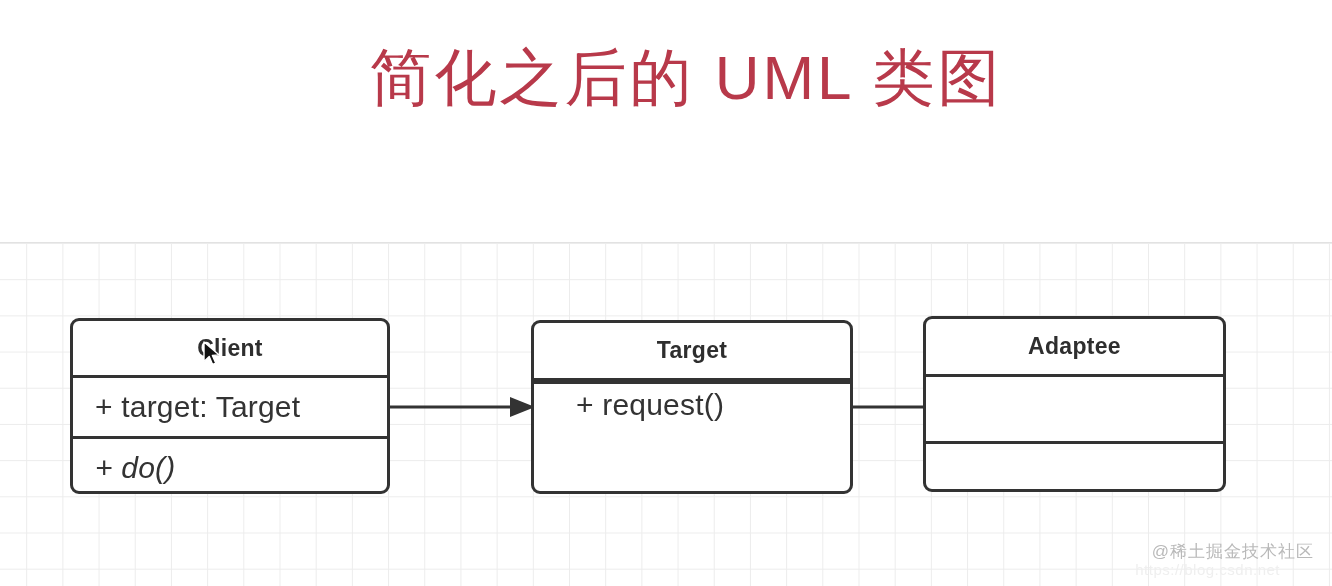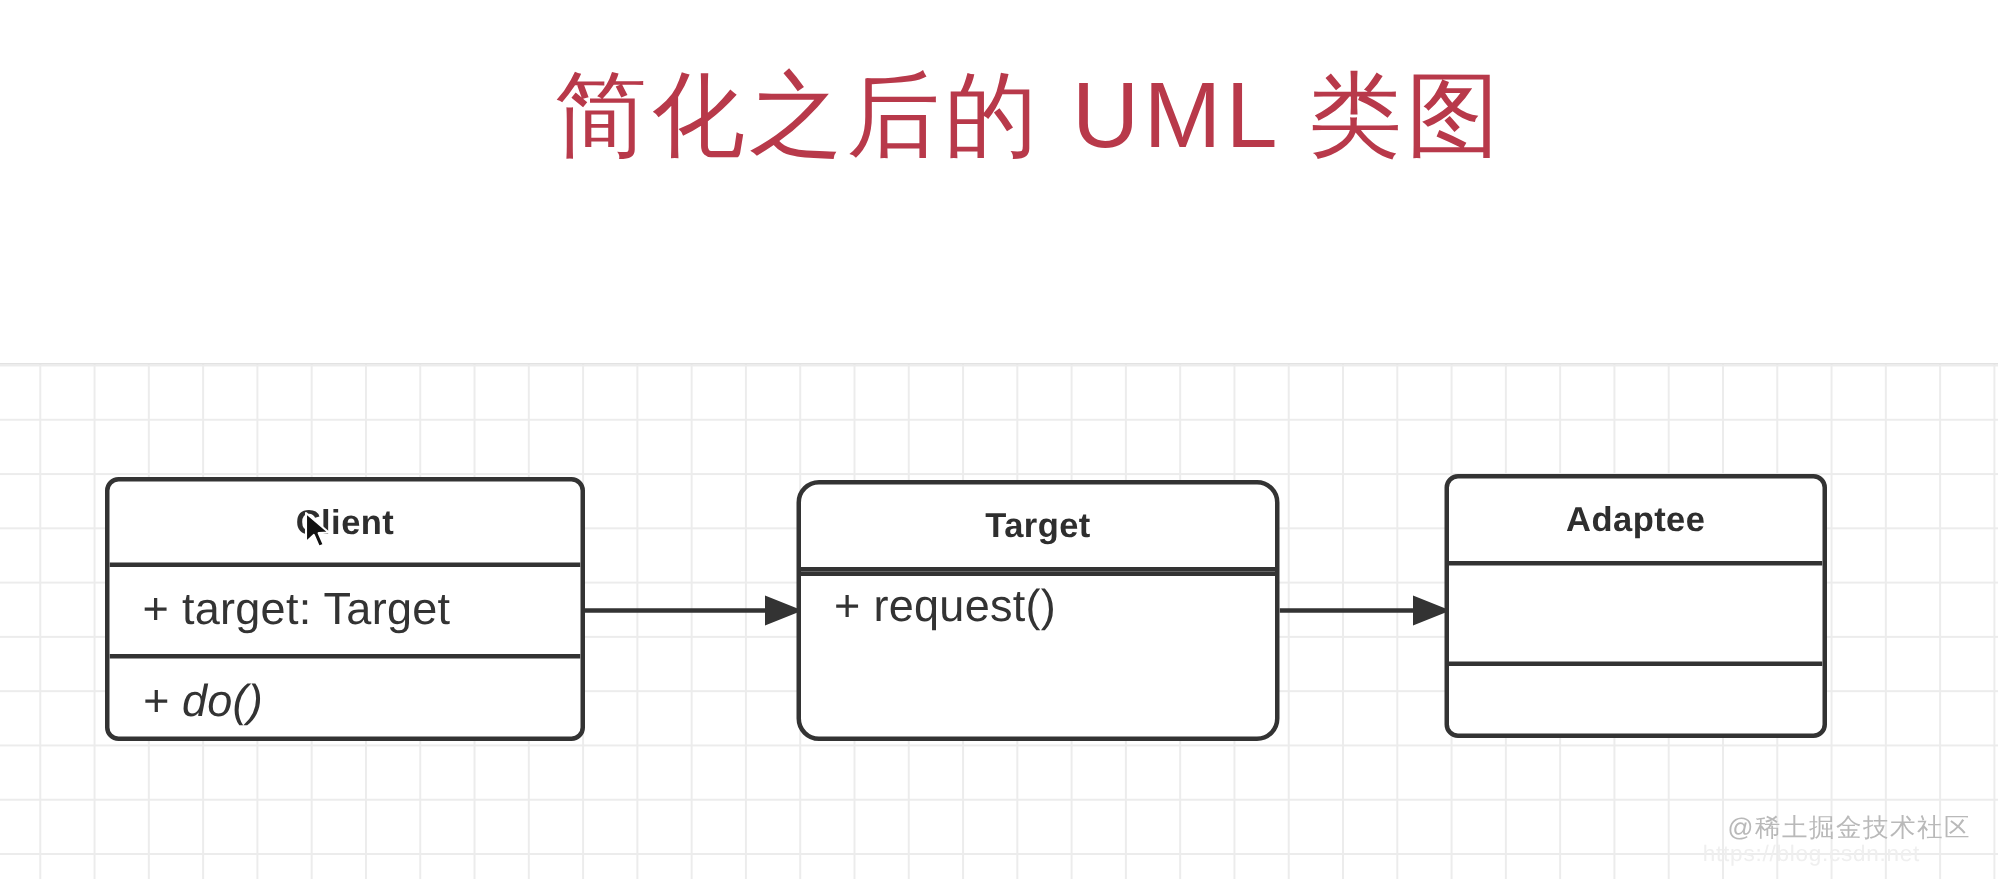--- a/index.html
+++ b/index.html
@@ -99,27 +99,27 @@
     white-space: nowrap;
   }
 
   
   #box-client { left: 70px; top: 318px; width: 320px; height: 176px; }
   #box-client .uml-header { height: 54px; }
   #box-client .r1 { height: 58px; }
   #box-client .r2 { height: 58px; font-style: italic; }
 
   
-  #box-target { left: 531px; top: 320px; width: 322px; height: 174px; border-radius: 15px; }
+  #box-target { left: 531px; top: 320px; width: 322px; height: 174px; }
   #box-target .uml-header { height: 55px; }
   #box-target .r1 { height: 71px; }
-  #box-target .r2 { height: 42px; }
-
-  
-  #box-adaptee { left: 963px; top: 316px; width: 255px; height: 176px; }
+  #box-target .r2 { height: 42px; margin-left: 20px; }
+
+  
+  #box-adaptee { left: 923px; top: 316px; width: 303px; height: 176px; }
   #box-adaptee .uml-header { height: 55px; }
   #box-adaptee .r1 { height: 64px; }
   #box-adaptee .r2 { height: 48px; }
 
   
   .arrow {
     position: absolute;
     height: 24px;
   }
   .arrow svg { display: block; }

